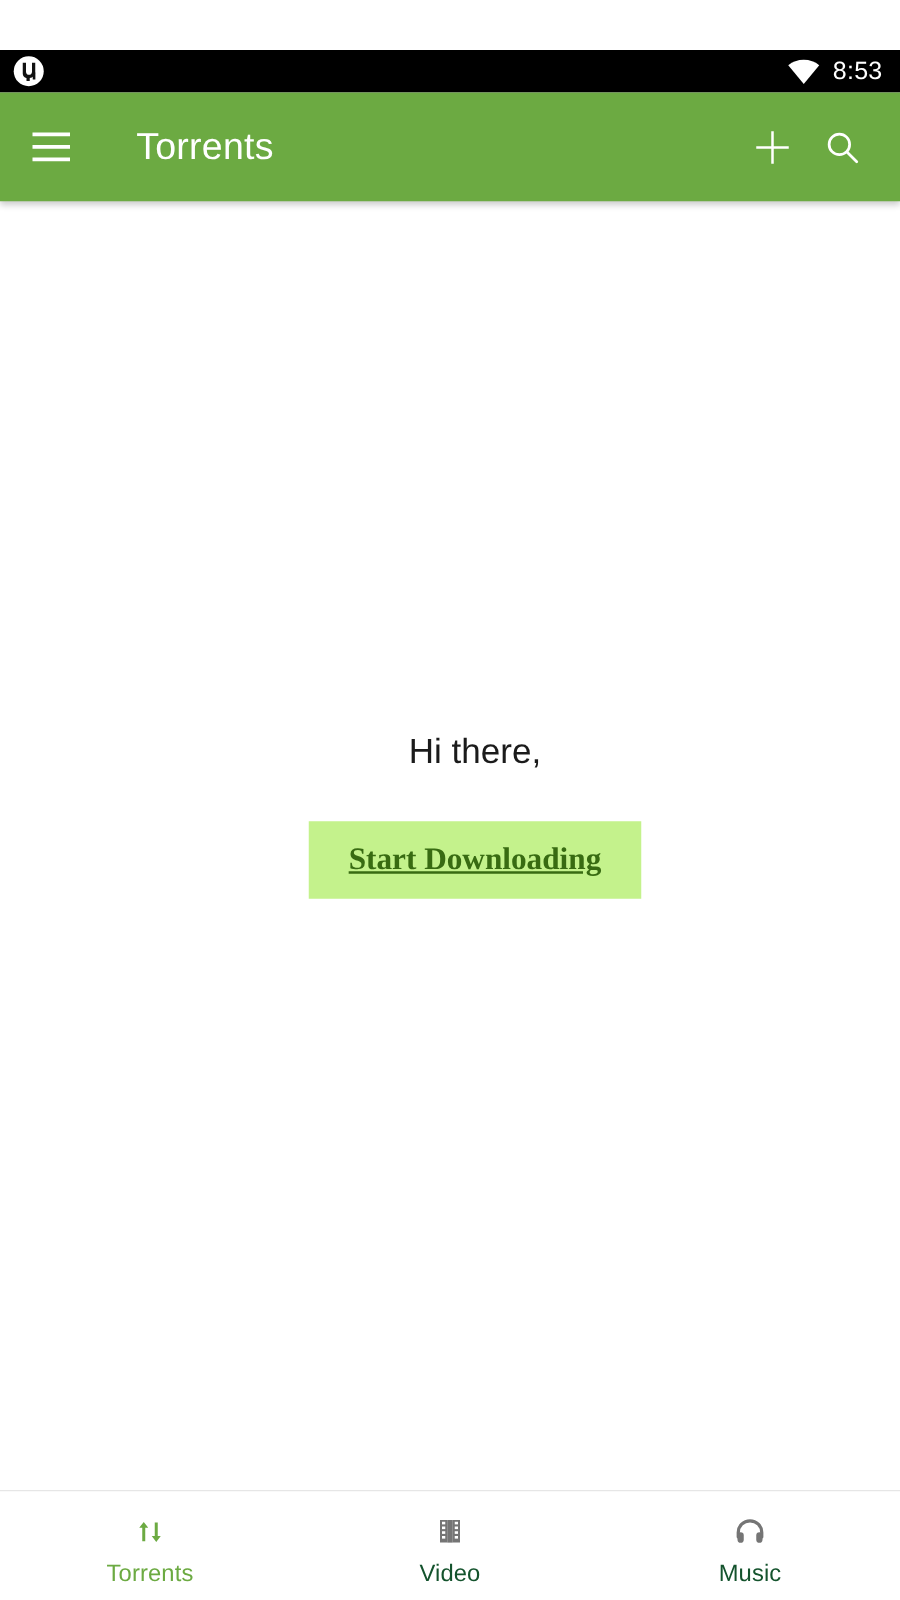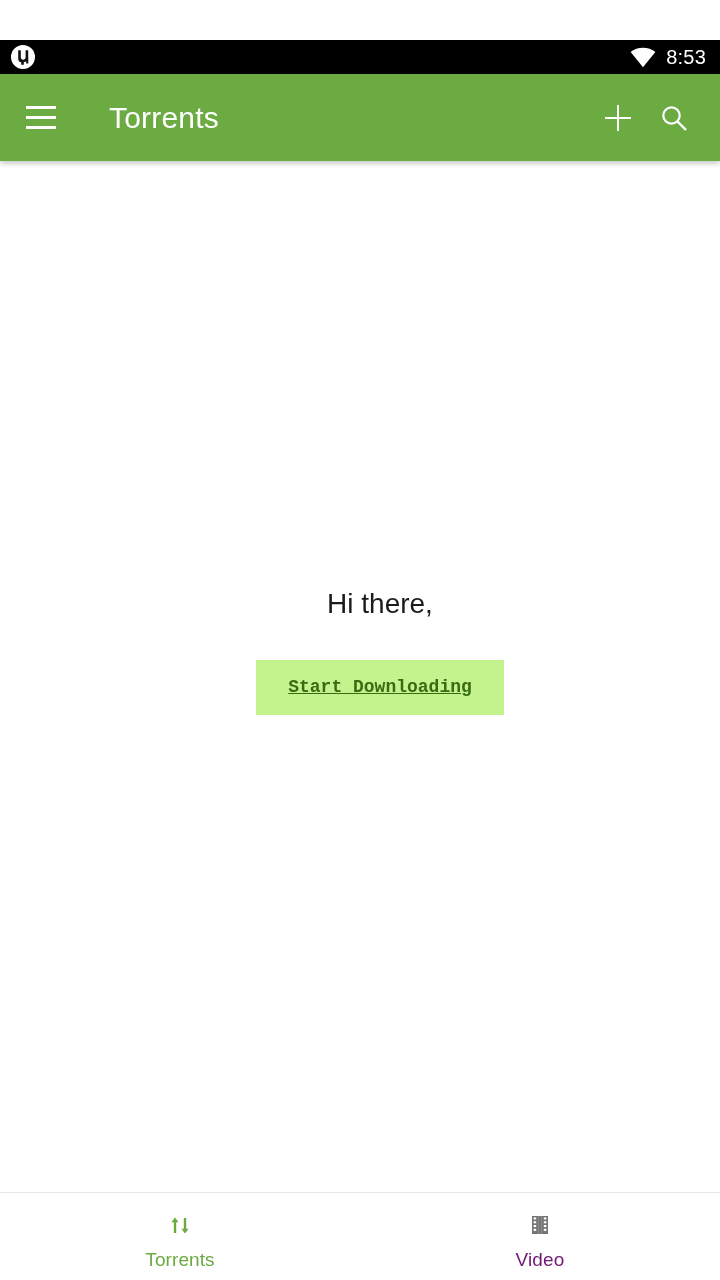--- a/index.html
+++ b/index.html
@@ -78,26 +78,26 @@
     display:flex; flex-direction:column; align-items:center;margin-left:40px;
   }
   .empty-line {
     color:#1b1b1b; font-size:28px; font-weight:400;
     line-height:41px; text-align:center; white-space:nowrap;
   }
   .cta-button {
     margin-top:36px;
     background:#c4f28c;
     color:#386b12;
-    font-size:18px; font-weight:bold;
+    font-size:25px; font-weight:bold;
     text-decoration:underline;
     padding:18px 32px 19px 32px;
     border:none; border-radius:0;
     cursor:pointer; line-height:1;
-    font-family:Liberation Mono, monospace;
+    font-family:Liberation Serif, serif;
   }
 
   
   .bottom-nav {
     flex:0 0 88px; height:88px;
     background:#ffffff;
     border-top:1px solid #e6e6e6;
     display:flex; align-items:stretch;
   }
   .nav-item {
@@ -108,21 +108,21 @@
     padding-top:4px;
   }
   .nav-icon-box {
     position:relative;
     width:40px; height:34px;
     display:flex; align-items:center; justify-content:center;
   }
   .nav-icon-box svg { display:block; }
   .nav-label {
     font-size:19px; line-height:1;
-    color:#701a75; letter-spacing:.1px;
+    color:#14532d; letter-spacing:.1px;
   }
   .nav-item.active .nav-label { color:#6caa42; }
   .nav-badge {
     position:absolute;
     width:14px; height:14px;
     background:#c2001f;
     border-radius:50%;
     top:-3px; right:-1px;
   }
 </style>
@@ -211,16 +211,26 @@
             <rect x="18.8" y="15" width="2.6" height="2.1"></rect>
             <rect x="18.8" y="18.8" width="2.6" height="2.1"></rect>
             <rect x="13.2" y="6" width="3.6" height="18"></rect>
           </g>
           <rect x="13.2" y="6" width="3.6" height="18" fill="#757575"></rect>
         </svg>
       </div>
       <div class="nav-label">Video</div>
     </div>
 
+    <div class="nav-item">
+      <div class="nav-icon-box">
+        <svg width="30" height="30" viewBox="0 0 30 30" aria-hidden="true">
+          <path d="M5.6 19.5 V16 C5.6 10.6 9.8 6.6 15 6.6 C20.2 6.6 24.4 10.6 24.4 16 V19.5" fill="none" stroke="#757575" stroke-width="2.6" stroke-linecap="round"></path>
+          <rect x="5" y="15.8" width="5" height="8.4" rx="2.5" fill="#757575"></rect>
+          <rect x="20" y="15.8" width="5" height="8.4" rx="2.5" fill="#757575"></rect>
+        </svg>
+      </div>
+      <div class="nav-label">Music</div>
+    </div>
 
 
   </div>
 </div>
 
 </body></html>

